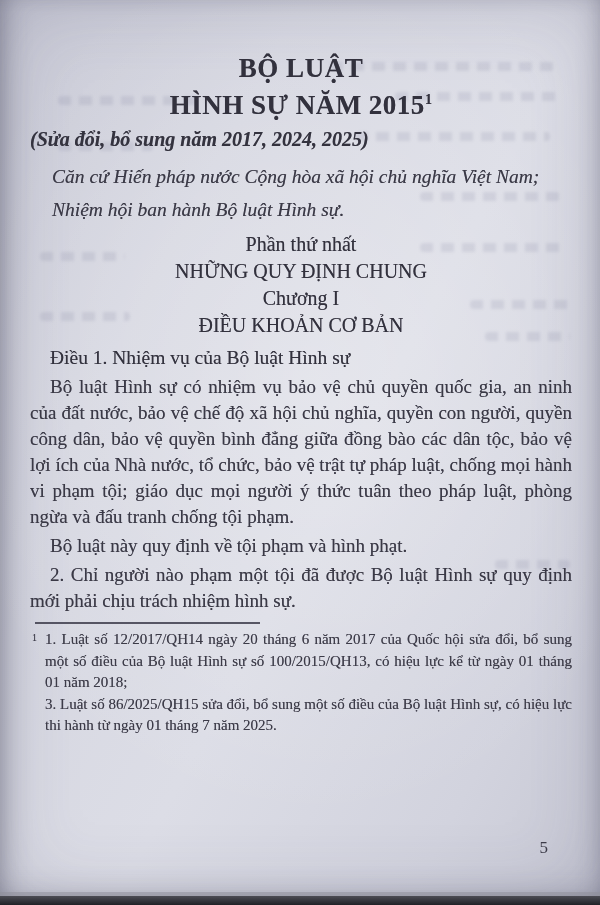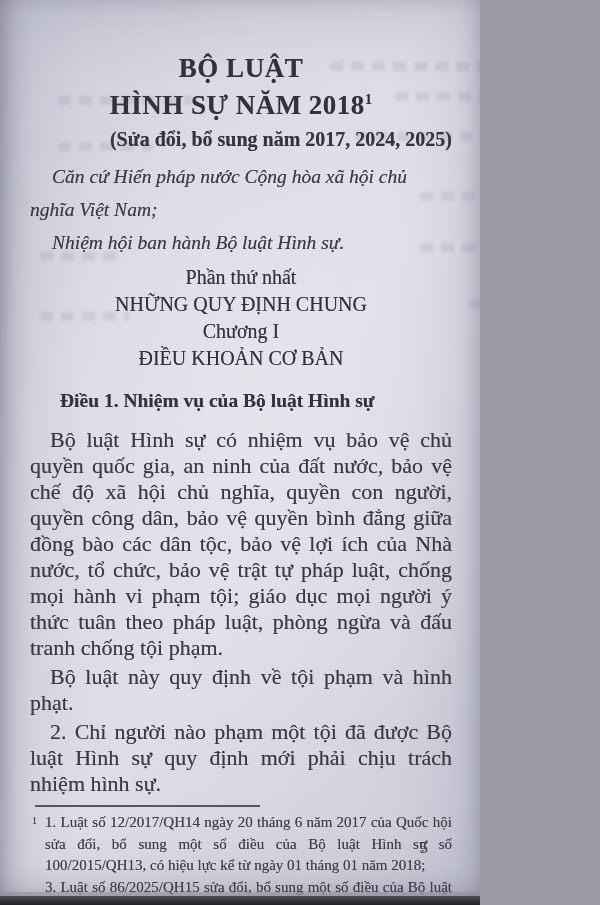--- a/index.html
+++ b/index.html
@@ -2,21 +2,21 @@
 <html lang="vi"><head>
 <meta charset="utf-8">
 <style>
   html,body{margin:0;padding:0;}
   body{
     width:600px;height:905px;overflow:hidden;
     font-family:"Liberation Serif","DejaVu Serif",serif;
     background:#9b9ba4;
   }
   .photo{
-    position:relative;width:480px;height:905px;overflow:hidden;
+    position:relative;width:600px;height:905px;overflow:hidden;
     background:
       radial-gradient(ellipse 90% 70% at 52% 42%, rgba(255,255,255,.28), rgba(255,255,255,0) 70%),
       linear-gradient(118deg,#c9cad6 0%,#d6d7e1 28%,#dcdde6 55%,#d2d3de 82%,#c7c8d4 100%);
     box-shadow:
       inset 0 0 80px rgba(70,70,100,.22),
       inset 18px 0 30px -18px rgba(50,50,72,.45),
       inset -14px 0 26px -16px rgba(50,50,72,.30),
       inset 0 -26px 30px -20px rgba(60,60,80,.35);
     color:#3a3946;
   }
@@ -32,38 +32,38 @@
     font-size:19px;line-height:26px;
     text-shadow:0 0 .5px rgba(58,57,70,.55);
   }
   .title{
     margin:50px 0 0;text-align:center;
     font-size:27px;line-height:37px;font-weight:bold;color:#32313d;
     letter-spacing:.5px;
   }
   .title sup{font-size:14px;line-height:0;}
   .subtitle{
-    margin:2px 0 0;text-align:right;
-    font-size:20px;line-height:26px;font-weight:bold;color:#34333f;
+    margin:2px 0 0;text-align:left;
+    font-size:20px;line-height:26px;font-weight:bold;font-style:italic;color:#34333f;
   }
   .preamble{margin-top:8px;}
   .preamble p{
     margin:0;font-style:italic;font-size:19.5px;line-height:33px;
     text-indent:22px;
   }
   .center-head{margin:0;text-align:center;font-weight:normal;font-size:20px;line-height:27px;color:#32313d;}
   .part-block{margin-top:5px;}
   .chapter-block{margin-top:0;}
   .article-heading{
-    margin:10px;font-weight:bold;font-size:19.5px;line-height:26px;color:#32313d;
+    margin:0;font-weight:normal;font-size:19.5px;line-height:26px;color:#32313d;
     text-indent:20px;padding-top:6px;
   }
   .body-par{
     margin:0;text-align:justify;text-indent:20px;
-    font-size:22px;line-height:26px;padding-top:3px;
+    font-size:19px;line-height:26px;padding-top:3px;
   }
   .fn-rule{
     margin:8px 0 0 5px;width:225px;height:0;
     border-top:2px solid rgba(62,61,76,.85);
   }
   .footnote{
     margin-top:5px;padding-left:15px;
     font-size:15px;line-height:21.5px;text-align:justify;color:#3c3b48;
   }
   .footnote p{margin:0;position:relative;}
@@ -90,21 +90,21 @@
   <div class="bleed-line" style="left:420px;top:192px;width:140px"></div>
   <div class="bleed-line" style="left:420px;top:243px;width:145px"></div>
   <div class="bleed-line" style="left:40px;top:252px;width:85px"></div>
   <div class="bleed-line" style="left:470px;top:300px;width:100px"></div>
   <div class="bleed-line" style="left:40px;top:312px;width:90px"></div>
   <div class="bleed-line" style="left:485px;top:332px;width:85px"></div>
   <div class="bleed-line" style="left:495px;top:560px;width:75px"></div>
 
   <div class="doc">
 
-    <h1 class="title"><span>BỘ LUẬT</span><br><span>HÌNH SỰ NĂM 2018</span><sup>1</sup></h1>
+    <h1 class="title"><span>BỘ LUẬT</span><br><span>HÌNH SỰ NĂM 2015</span><sup>1</sup></h1>
 
     <p class="subtitle">(Sửa đổi, bổ sung năm 2017, 2024, 2025)</p>
 
     <div class="preamble">
       <p>Căn cứ Hiến pháp nước Cộng hòa xã hội chủ nghĩa Việt Nam;</p>
       <p>Nhiệm hội ban hành Bộ luật Hình sự.</p>
     </div>
 
     <div class="part-block">
       <p class="center-head">Phần thứ nhất</p>

